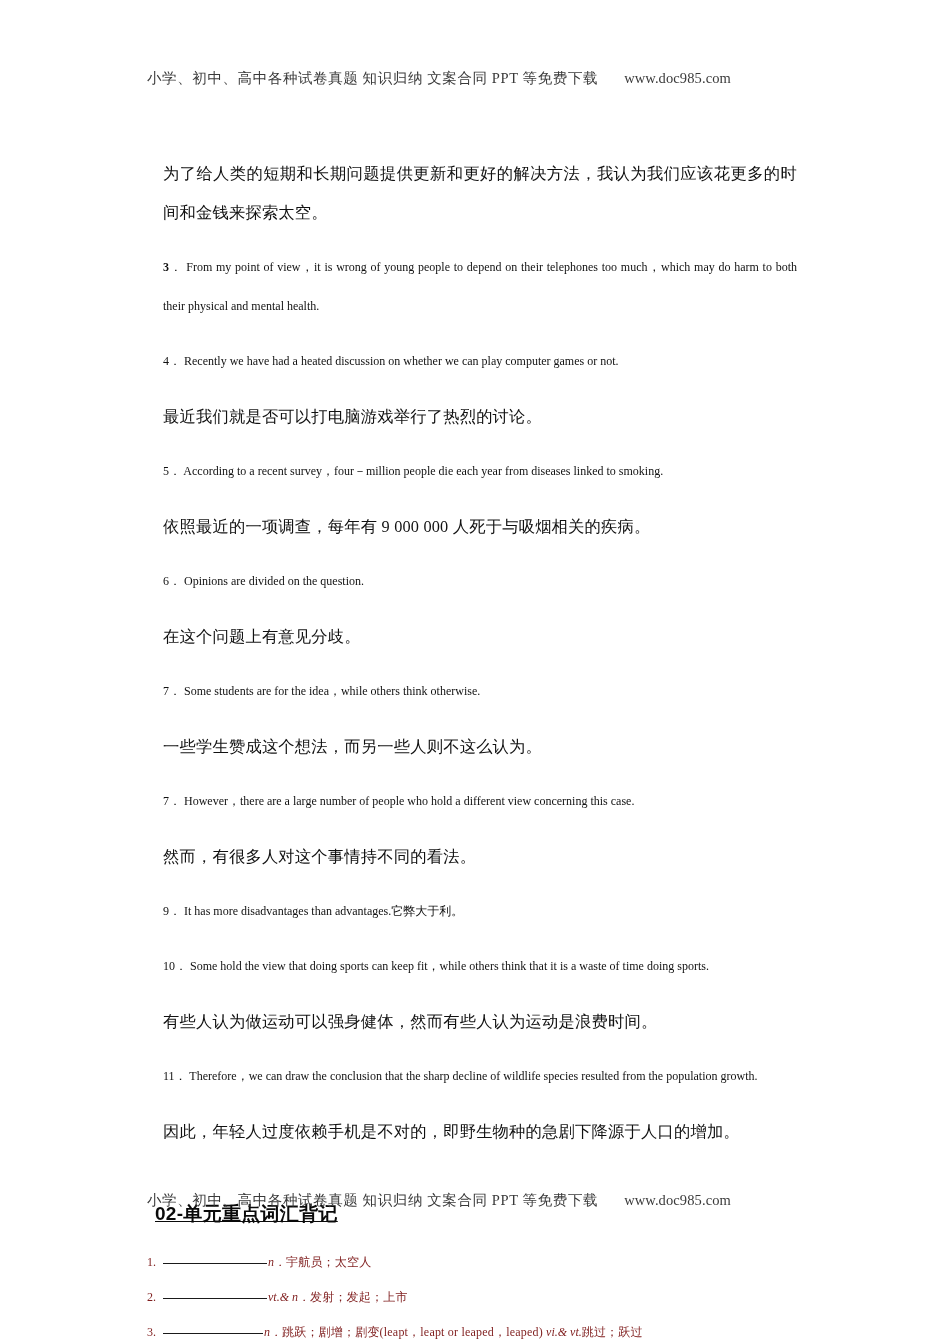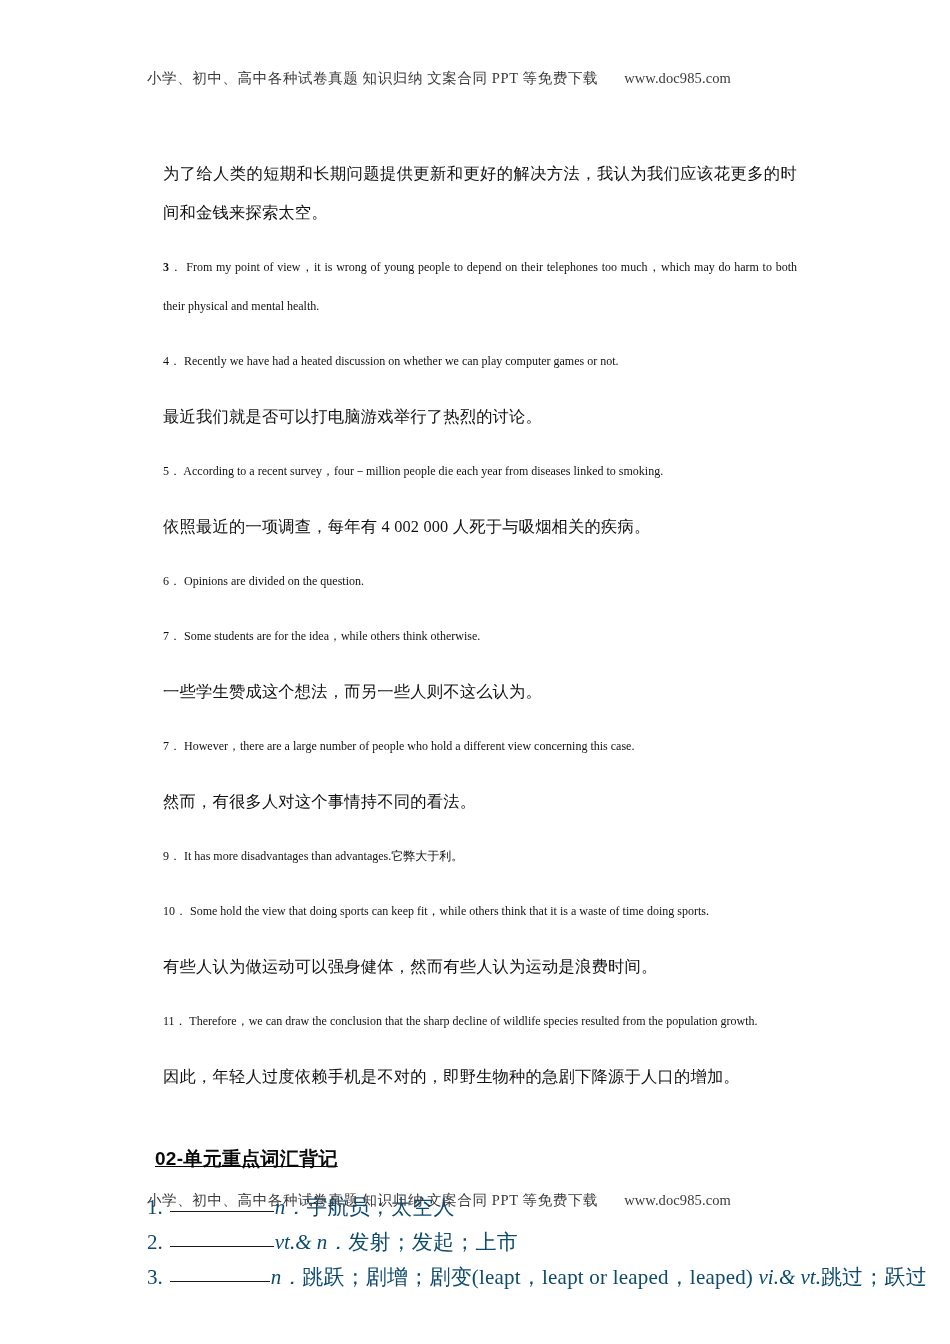--- a/index.html
+++ b/index.html
@@ -80,24 +80,24 @@
     color: #0a0a0a;
     letter-spacing: 0.3px;
     text-decoration: underline;
   }
   .heading-spacer { height: 16px; }
 
   
   p.vocab {
     margin: 0;
     padding: 0;
-    font-size: 21px;
+    font-size: 12px;
     line-height: 35px;
     text-align: left;
-    color: #0c4a6e;
+    color: #7f1d1d;
     white-space: nowrap;
   }
   .blank {
     display: inline-block;
     border-bottom: 1px solid #1a1a1a;
     vertical-align: 2px;
     margin: 0 1px 0 7px;
   }
   .blank.w1 { width: 104px; }
   .blank.w2 { width: 104px; }
@@ -117,22 +117,23 @@
     <span class="cn">小学、初中、高中各种试卷真题 知识归纳 文案合同 PPT 等免费下载</span><span class="gap"></span><span class="url">www.doc985.com</span>
   </div>
 
   <div class="content">
     <div id="paragraph-host">
         <p class="para cn"><span>为了给人类的短期和长期问题提供更新和更好的解决方法，我认为我们应该花更多的时间和金钱来探索太空。</span></p>
         <p class="para en"><span class="num b">3</span><span>．</span> <span>From my point of view，it is wrong of young people to depend on their telephones too much，which may do harm to both their physical and mental health.</span></p>
         <p class="para en"><span class="num">4</span><span>．</span> <span>Recently we have had a heated discussion on whether we can play computer games or not.</span></p>
         <p class="para cn"><span>最近我们就是否可以打电脑游戏举行了热烈的讨论。</span></p>
         <p class="para en"><span class="num">5</span><span>．</span> <span>According to a recent survey，four－million people die each year from diseases linked to smoking.</span></p>
-        <p class="para cn"><span>依照最近的一项调查，每年有 4 002 000 人死于与吸烟相关的疾病。</span></p>
+        <p class="para cn"><span>依照最近的一项调查，每年有 9 000 000 人死于与吸烟相关的疾病。</span></p>
         <p class="para en"><span class="num">6</span><span>．</span> <span>Opinions are divided on the question.</span></p>
+        <p class="para cn"><span>在这个问题上有意见分歧。</span></p>
         <p class="para en"><span class="num">7</span><span>．</span> <span>Some students are for the idea，while others think otherwise.</span></p>
         <p class="para cn"><span>一些学生赞成这个想法，而另一些人则不这么认为。</span></p>
         <p class="para en"><span class="num">7</span><span>．</span> <span>However，there are a large number of people who hold a different view concerning this case.</span></p>
         <p class="para cn"><span>然而，有很多人对这个事情持不同的看法。</span></p>
         <p class="para en"><span class="num">9</span><span>．</span> <span>It has more disadvantages than advantages.它弊大于利。</span></p>
         <p class="para en"><span class="num">10</span><span>．</span> <span>Some hold the view that doing sports can keep fit，while others think that it is a waste of time doing sports.</span></p>
         <p class="para cn"><span>有些人认为做运动可以强身健体，然而有些人认为运动是浪费时间。</span></p>
         <p class="para en"><span class="num">11</span><span>．</span> <span>Therefore，we can draw the conclusion that the sharp decline of wildlife species resulted from the population growth.</span></p>
         <p class="para cn"><span>因此，年轻人过度依赖手机是不对的，即野生物种的急剧下降源于人口的增加。</span></p>
       </div>

